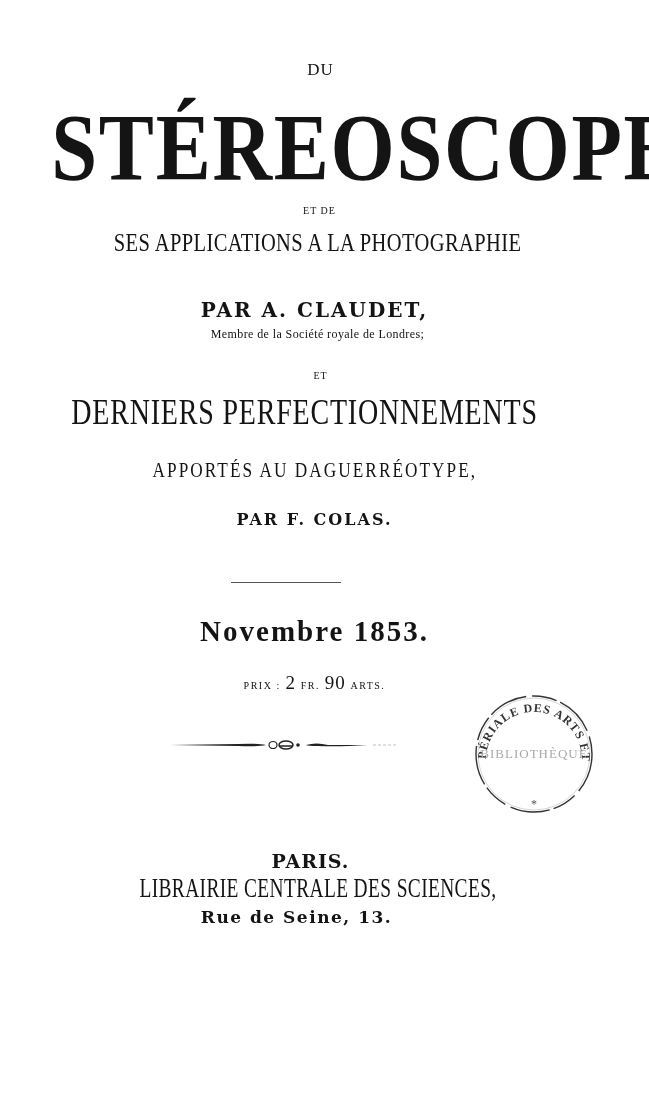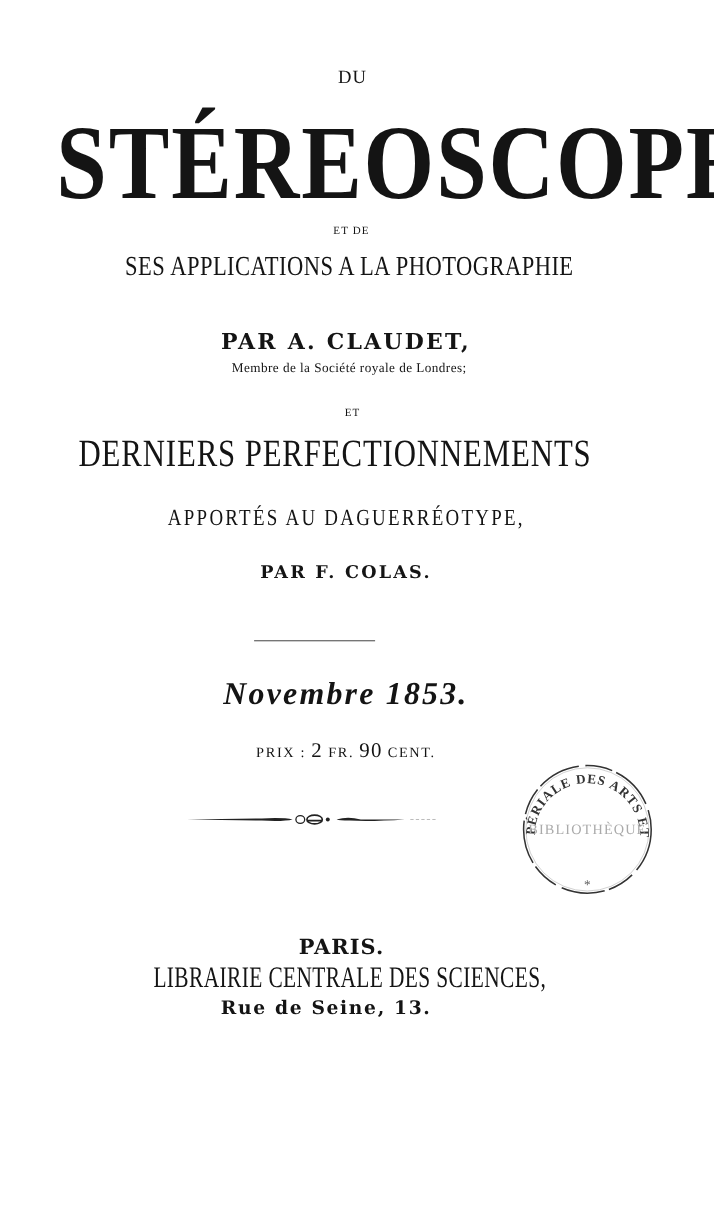--- a/index.html
+++ b/index.html
@@ -18,23 +18,23 @@
   #claudet { top: 298px; font-size: 20px; letter-spacing: 2px; transform: translateX(-10px); }
   #membre { top: 327px; font-size: 12px; letter-spacing: 0.4px; transform: translateX(-7px); }
   #et2 { top: 370px; font-size: 10px; letter-spacing: 1px; transform: translateX(-4px); }
   #derniers { top: 393px; font-size: 35px; letter-spacing: 1px; transform: translateX(-20px); }
   #derniers span { display: inline-block; transform: scaleX(0.80); }
   #apportes { top: 458px; font-size: 21px; letter-spacing: 2.5px; transform: translateX(-10px); }
   #apportes span { display: inline-block; transform: scaleX(0.82); }
   #colas { top: 510px; font-size: 16px; letter-spacing: 2px; transform: translateX(-10px); }
   .rule1 { position: absolute; left: 231px; top: 582px; width: 110px; height: 1px; background: #555; }
   #novembre { top: 615px; font-size: 29px; font-weight: bold; letter-spacing: 2px; transform: translateX(-10px); }
-  #novembre span { display: inline-block; font-style: italic; }
+  #novembre span { display: inline-block; }
   #prix { top: 672px; font-size: 15px; letter-spacing: 1px; transform: translateX(-10px); }
-  #prix .sc { font-size: 13px; letter-spacing: 1.5px; }
+  #prix .sc { font-size: 10px; letter-spacing: 1.5px; }
   #prix .num { font-size: 19px; }
   .ornament { position: absolute; left: 168px; top: 738px; width: 232px; height: 14px; }
   .stamp { position: absolute; left: 460px; top: 690px; width: 146px; height: 130px; }
   #paris { top: 850px; font-size: 19px; letter-spacing: 1px; transform: translateX(-14px); }
   #librairie { top: 873px; font-size: 27px; letter-spacing: 0.5px; transform: translateX(-6px); }
   #librairie span { display: inline-block; transform: scaleX(0.72); }
   #rue { top: 907px; font-size: 17px; letter-spacing: 1.5px; transform: translateX(-28px); }
 </style>
 </head>
 <body>
@@ -73,21 +73,21 @@
 
   <div id="novembre" class="line serif">
     <span>Novembre 1853.</span>
   </div>
 
   <div id="prix" class="line serif">
     <span class="sc">PRIX :</span>
     <span class="num">2</span>
     <span class="sc">FR.</span>
     <span class="num">90</span>
-    <span class="sc">CENT.</span>
+    <span class="sc">ARTS.</span>
   </div>
 
   <svg class="ornament" viewBox="0 0 232 14">
     <path d="M2 7 L70 6 Q90 5 98 7 Q90 9 70 8 Z" fill="#222"></path>
     <ellipse cx="105" cy="7" rx="4" ry="3.5" fill="none" stroke="#222" stroke-width="1.2"></ellipse>
     <ellipse cx="118" cy="7" rx="7" ry="4" fill="none" stroke="#222" stroke-width="1.5"></ellipse>
     <path d="M111 8 L125 8" stroke="#222" stroke-width="1.5"></path>
     <circle cx="130" cy="7" r="1.8" fill="#222"></circle>
     <path d="M138 7 Q148 4 160 7 L200 7 Q170 9 150 8 Q140 8 138 7 Z" fill="#222"></path>
     <path d="M205 7 L230 7" stroke="#999" stroke-width="0.6" stroke-dasharray="3 2"></path>

